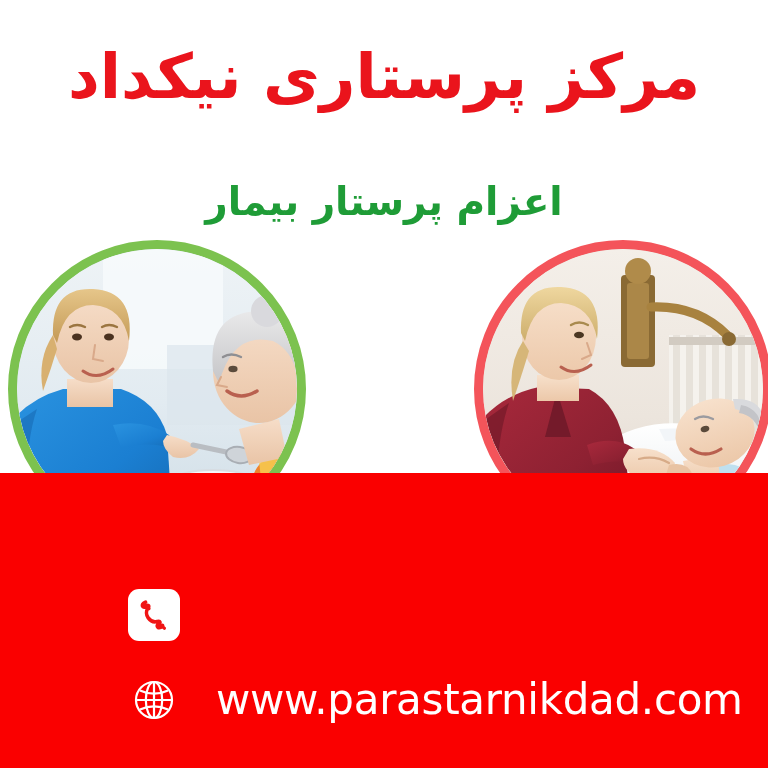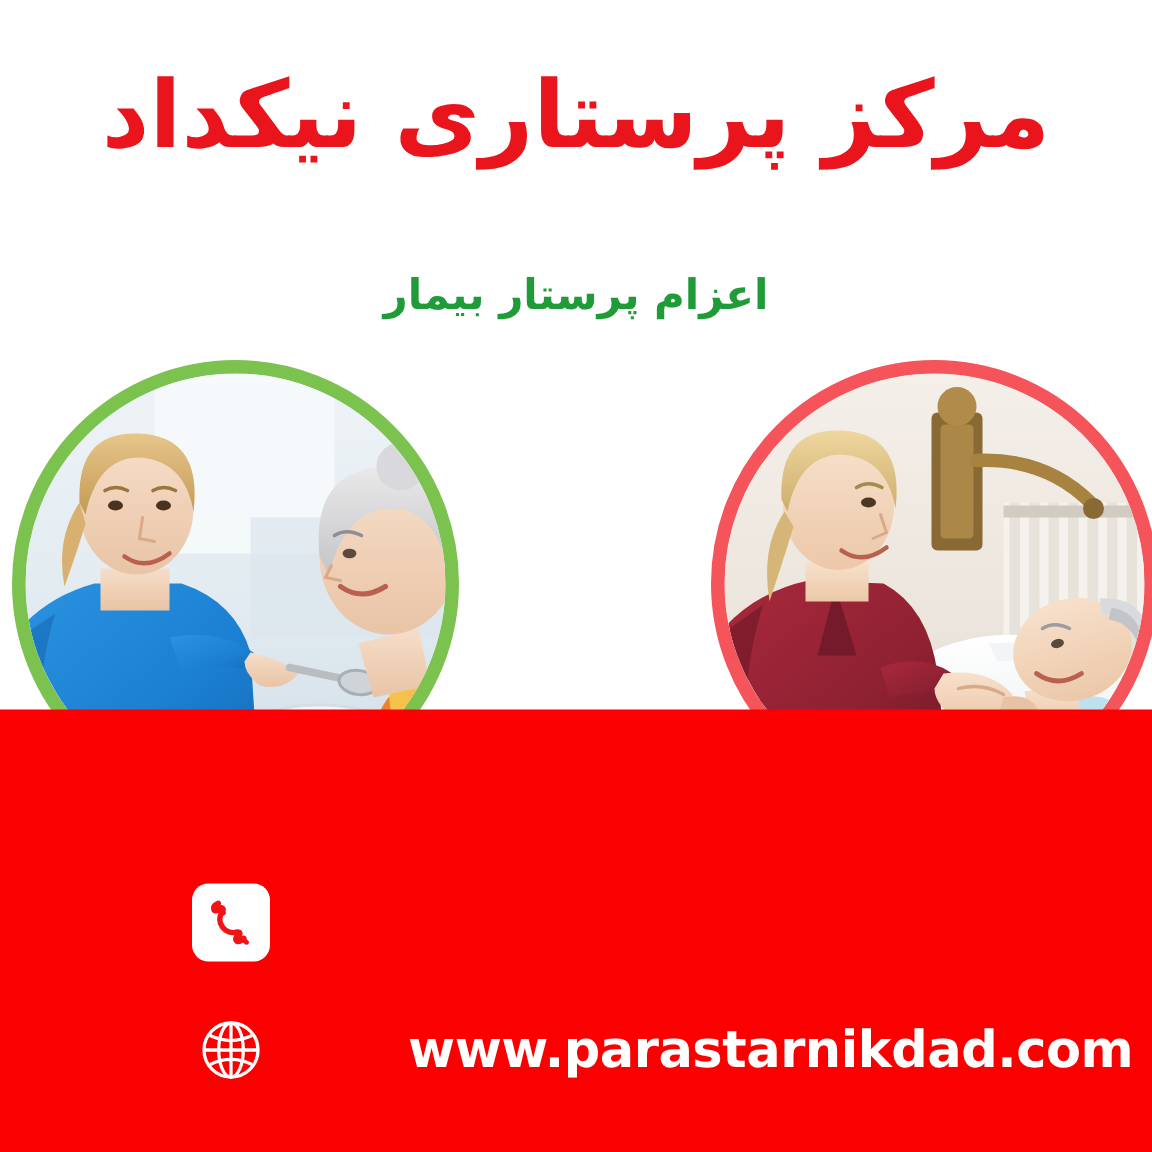--- a/index.html
+++ b/index.html
@@ -49,21 +49,21 @@
   .sub-title {
     position: absolute;
     top: 182px;
     left: 0;
     width: 768px;
     text-align: center;
     direction: rtl;
     color: #1f9c37;
     font-family: "DejaVu Sans", "Liberation Sans", sans-serif;
     font-weight: bold;
-    font-size: 28px;
+    font-size: 39px;
     line-height: 1.05;
     letter-spacing: -0.5px;
     white-space: nowrap;
   }
 
   
   .photo-circle {
     position: absolute;
     border-radius: 50%;
     overflow: hidden;
@@ -148,25 +148,25 @@
     font-weight: bold;
     font-size: 49px;
     line-height: 1;
     direction: ltr;
     unicode-bidi: bidi-override;
     letter-spacing: 0px;
     white-space: nowrap;
   }
 
   .website {
-    margin-left: 92px;
+    margin-left: 36px;
     color: #ffffff;
     font-family: "DejaVu Sans", "Liberation Sans", sans-serif;
-    font-weight: bold;
-    font-size: 34px;
+    font-weight: normal;
+    font-size: 42px;
     line-height: 1;
     letter-spacing: -0.3px;
     white-space: nowrap;
   }
 </style>
 </head>
 <body>
 
 <div class="banner">
 

